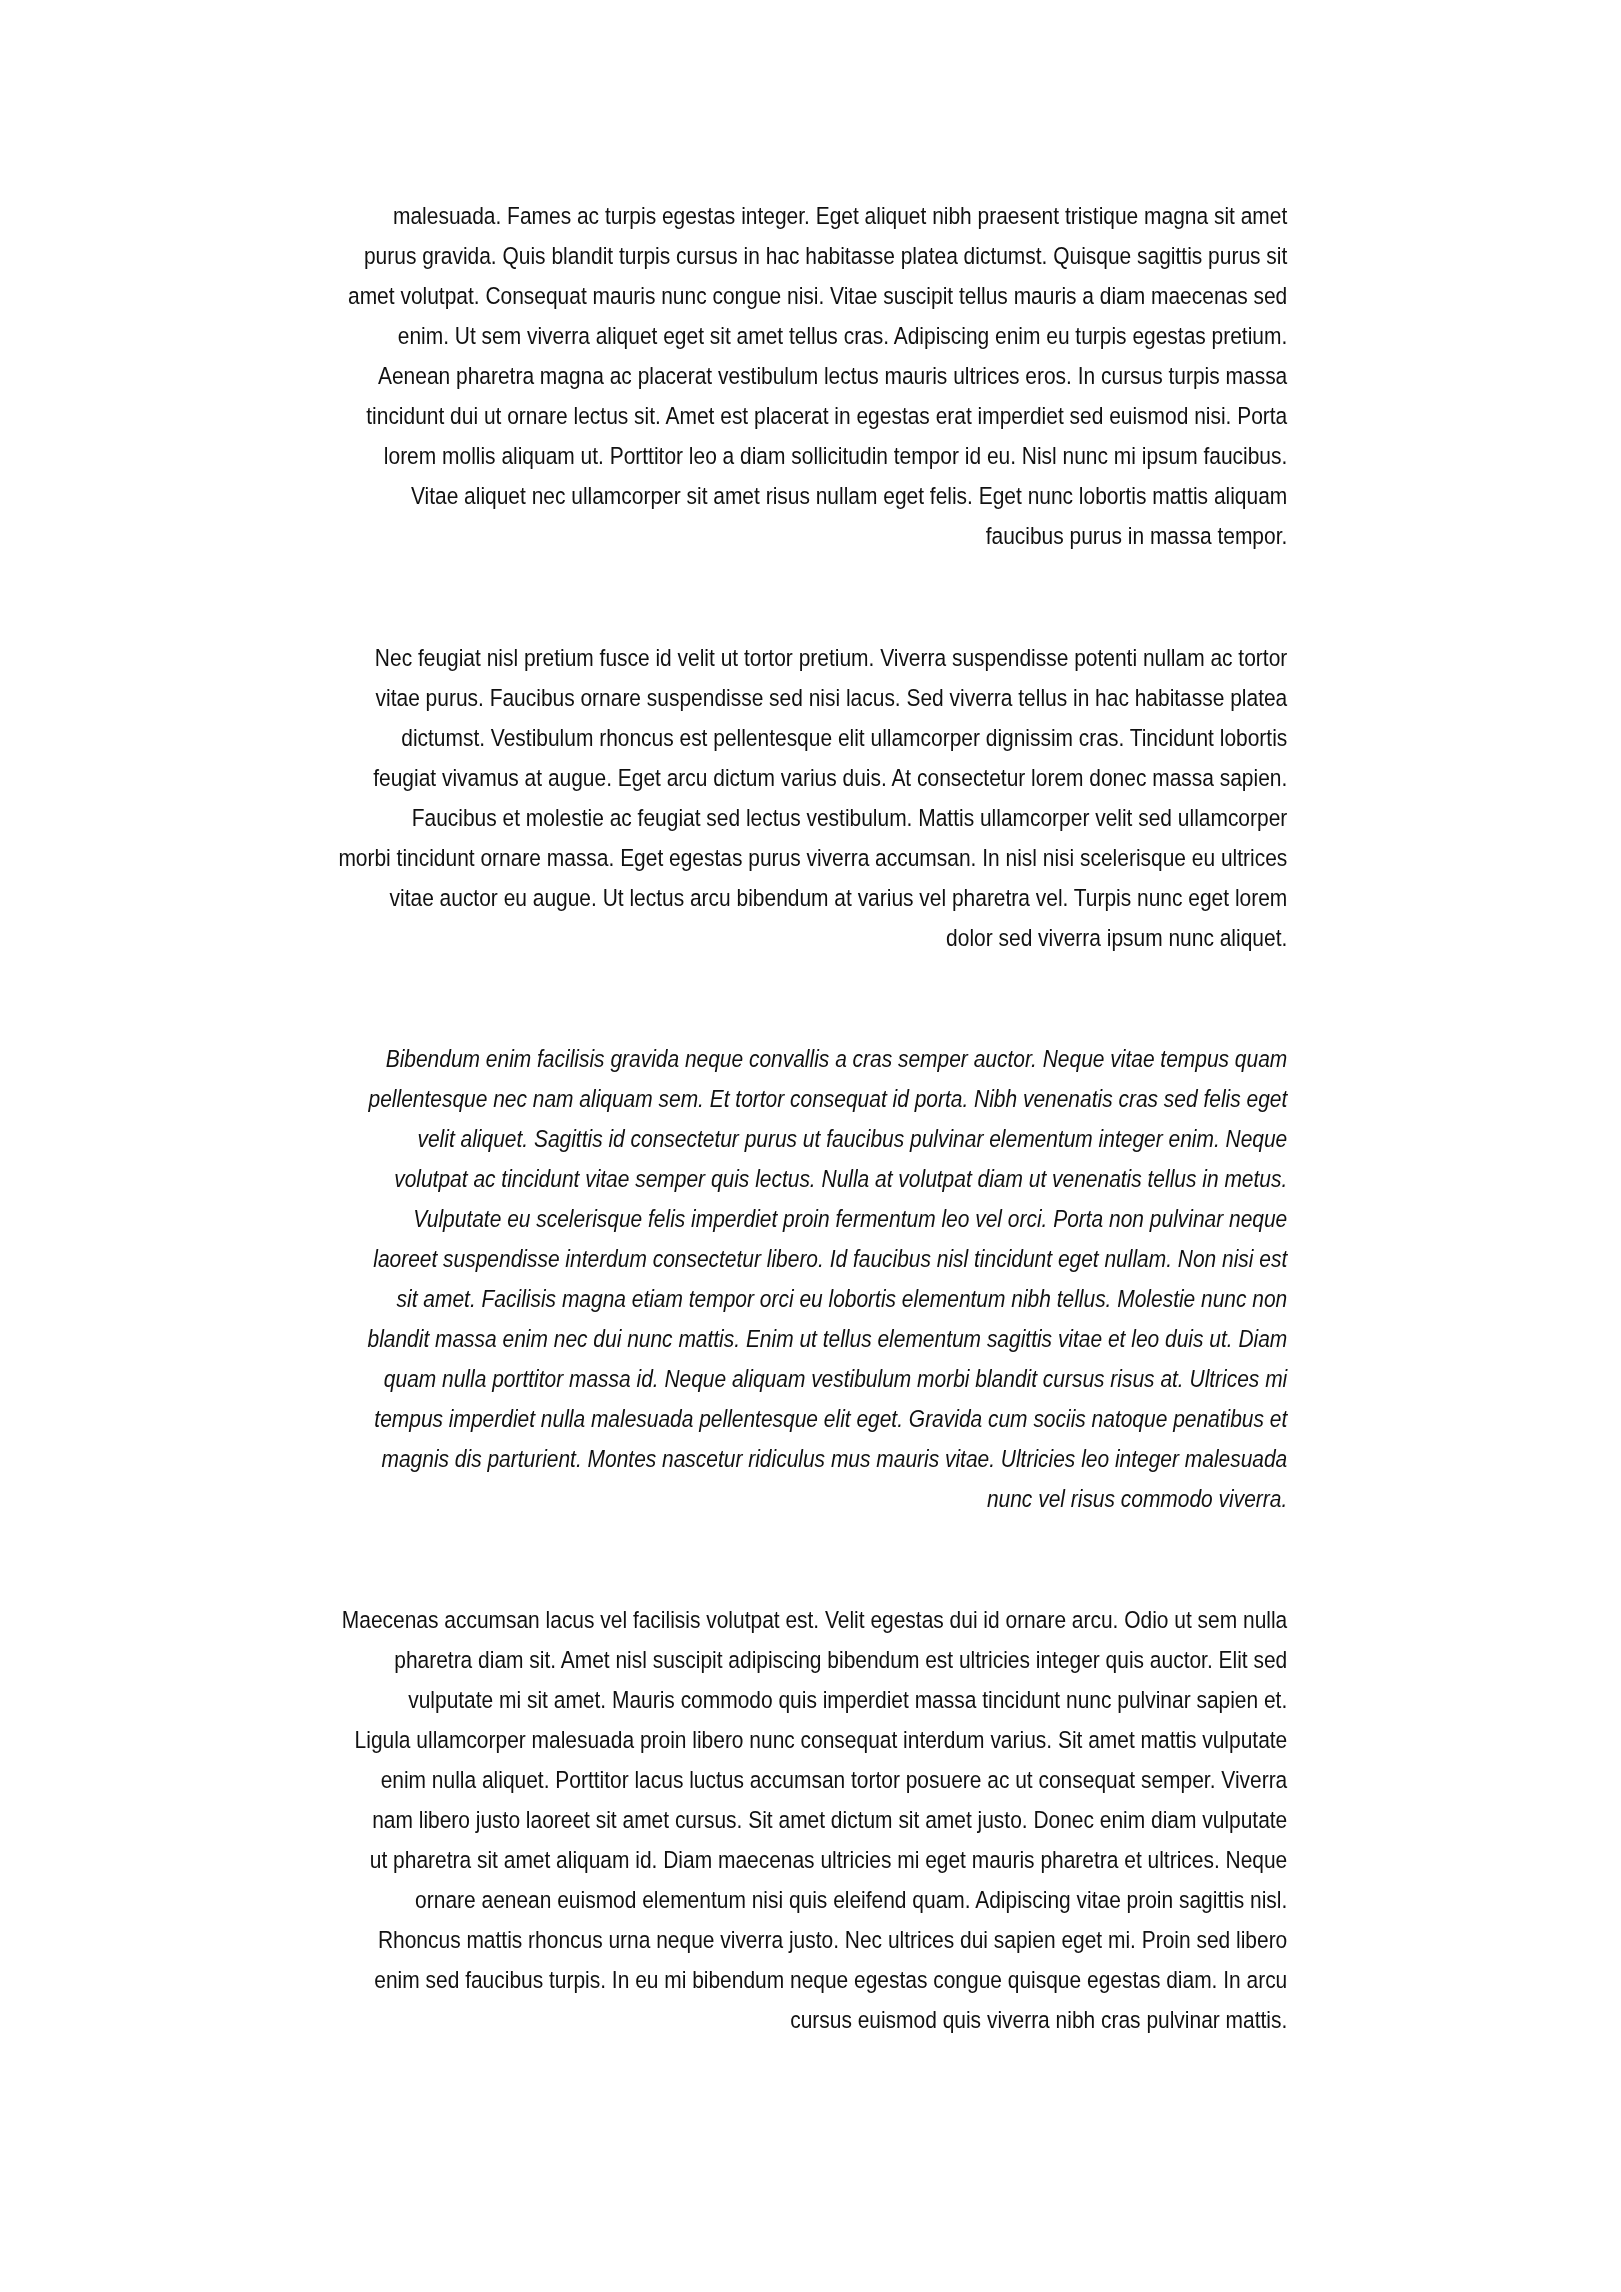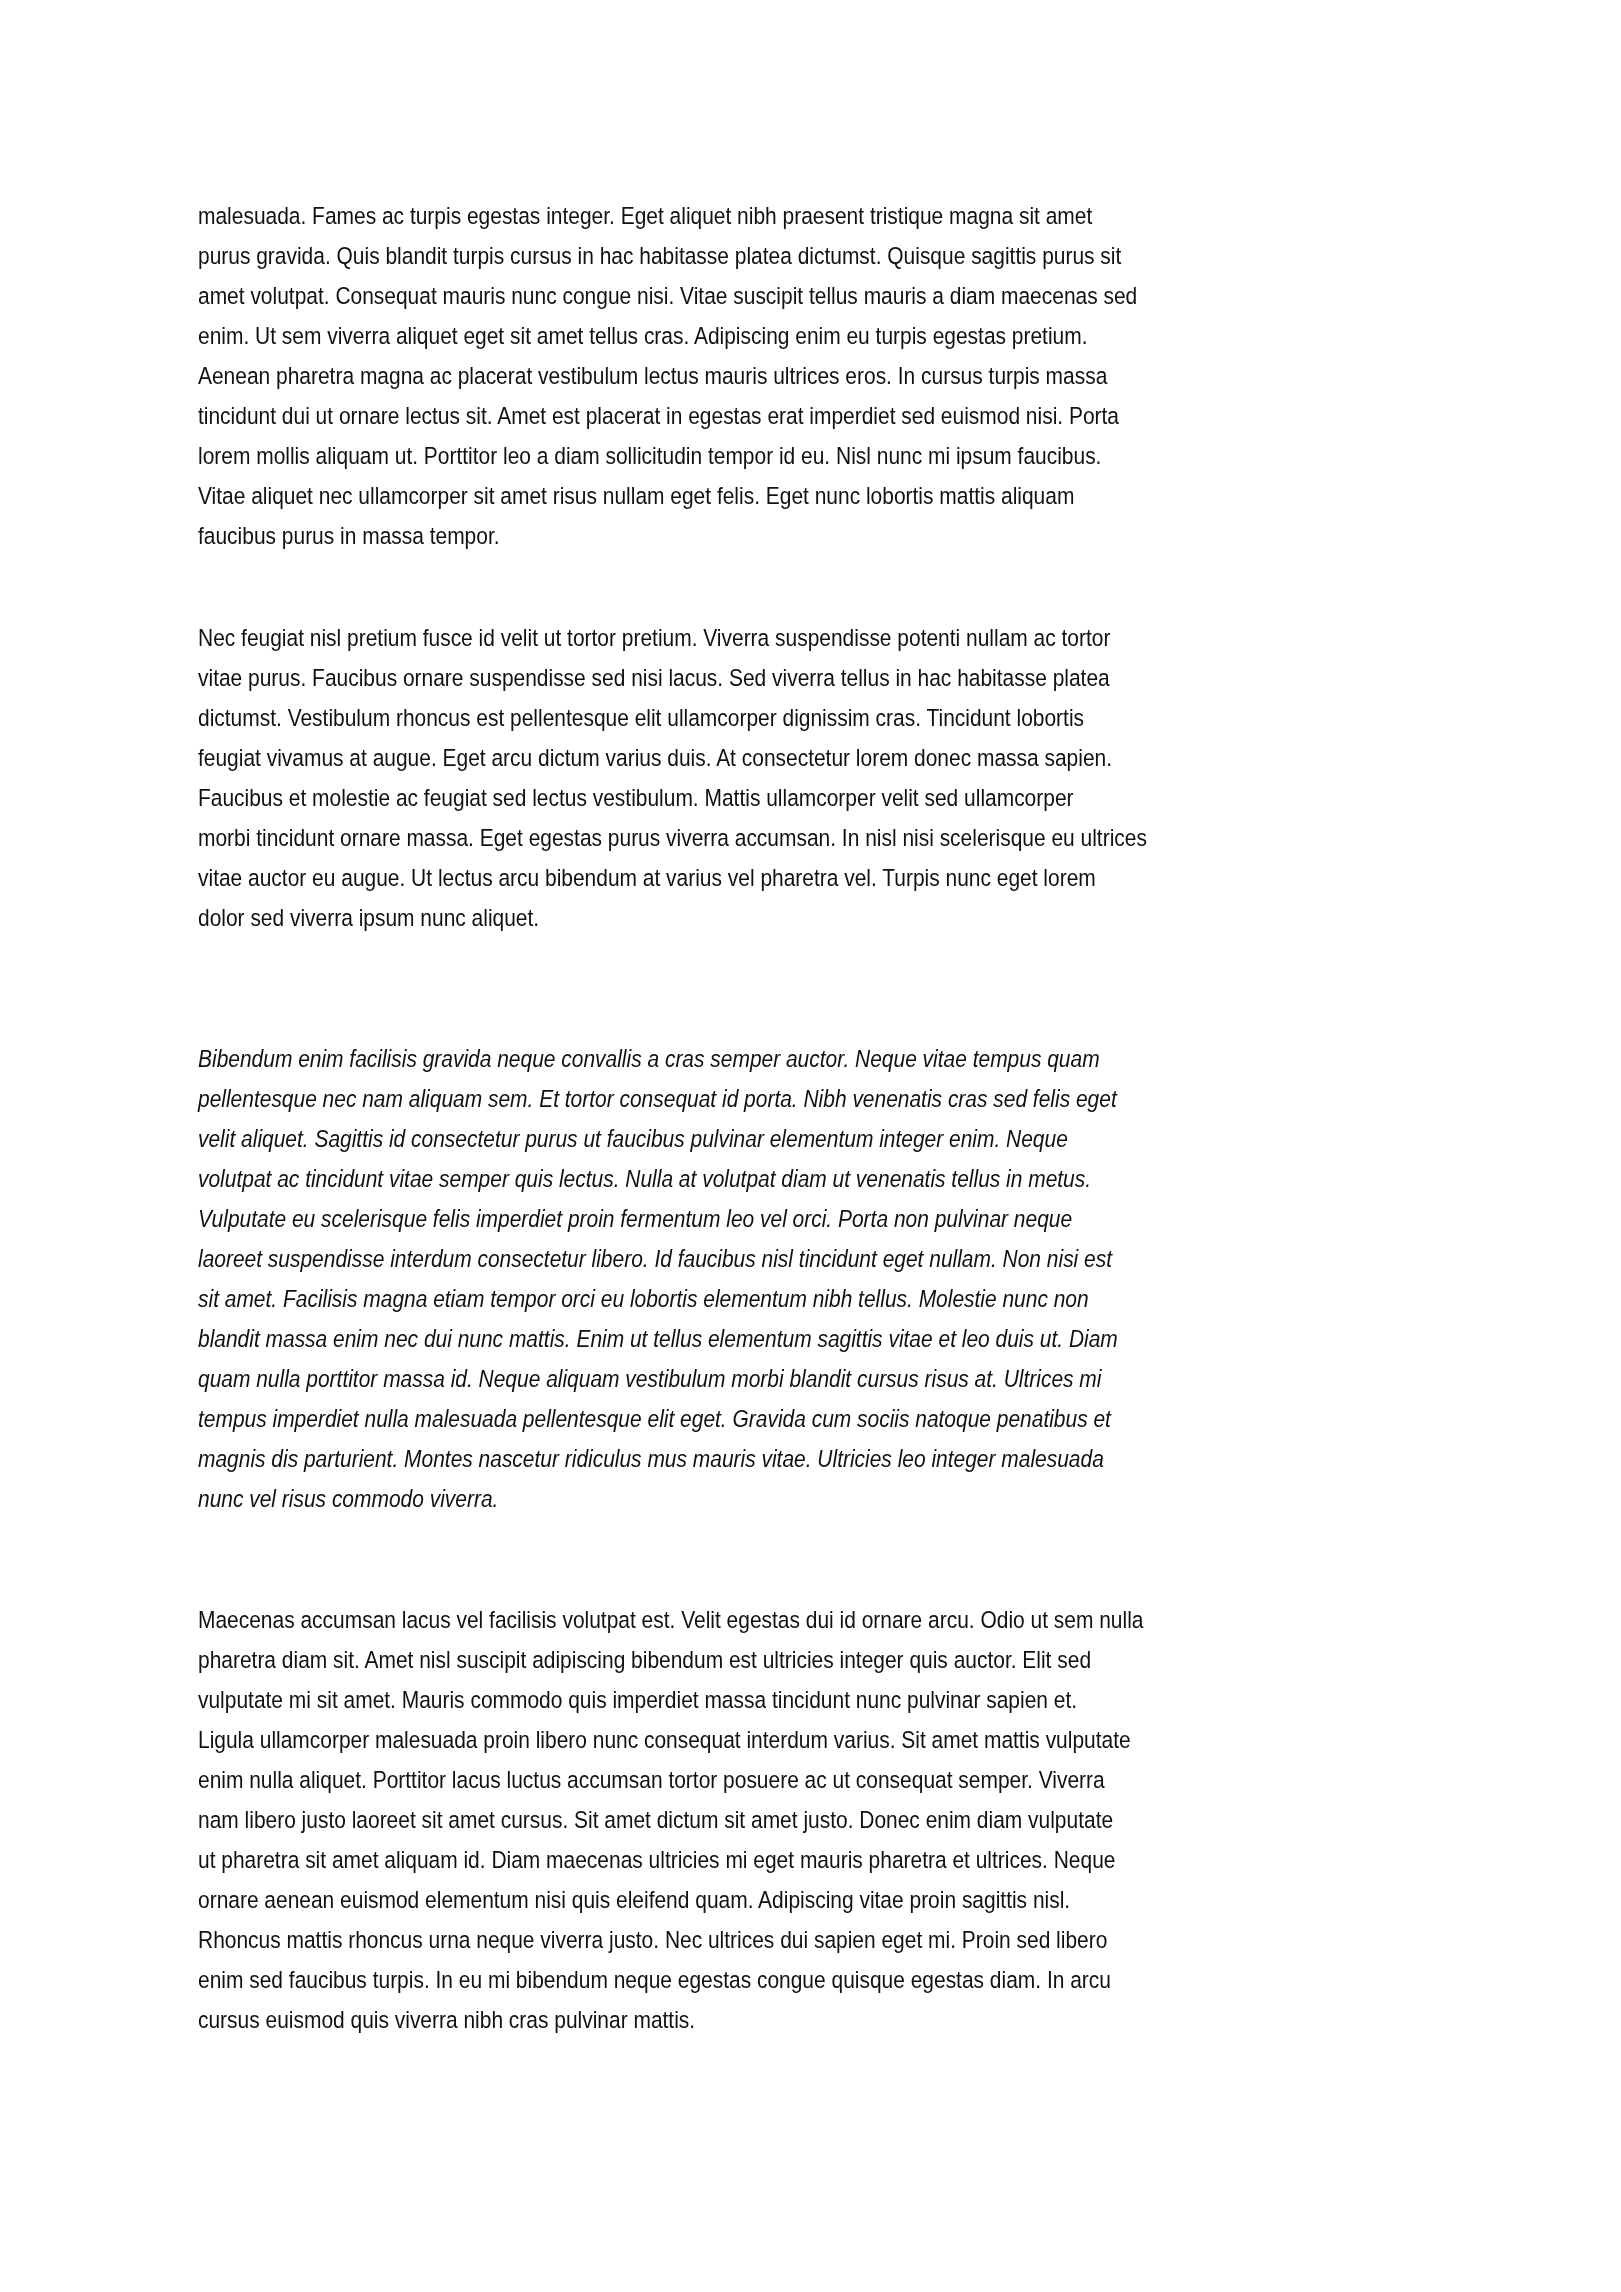--- a/index.html
+++ b/index.html
@@ -1,17 +1,17 @@
 <!DOCTYPE html>
 <html><head>
 <meta charset="utf-8">
 <style>
   html, body { margin: 0; padding: 0; background: #ffffff; }
   body { width: 1621px; height: 2293px; position: relative; overflow: hidden; }
-  .page { position: absolute; left: 0; top: 0; width: 1621px; height: 1922px; background: #fff; }
+  .page { position: absolute; left: 0; top: 0; width: 1621px; height: 1922px; background: #fff; text-align: right; }
   .para { position: absolute; left: 198px; width: 1274px; }
   .line {
     display: block;
     height: 40px;
     line-height: 40px;
     font-family: "Liberation Sans", sans-serif;
     font-size: 24.5px;
     color: #111111;
     white-space: nowrap;
     transform-origin: left center;
@@ -28,21 +28,21 @@
     <span class="line">purus gravida. Quis blandit turpis cursus in hac habitasse platea dictumst. Quisque sagittis purus sit</span>
     <span class="line">amet volutpat. Consequat mauris nunc congue nisi. Vitae suscipit tellus mauris a diam maecenas sed</span>
     <span class="line">enim. Ut sem viverra aliquet eget sit amet tellus cras. Adipiscing enim eu turpis egestas pretium.</span>
     <span class="line">Aenean pharetra magna ac placerat vestibulum lectus mauris ultrices eros. In cursus turpis massa</span>
     <span class="line">tincidunt dui ut ornare lectus sit. Amet est placerat in egestas erat imperdiet sed euismod nisi. Porta</span>
     <span class="line">lorem mollis aliquam ut. Porttitor leo a diam sollicitudin tempor id eu. Nisl nunc mi ipsum faucibus.</span>
     <span class="line">Vitae aliquet nec ullamcorper sit amet risus nullam eget felis. Eget nunc lobortis mattis aliquam</span>
     <span class="line">faucibus purus in massa tempor.</span>
   </div>
 
-  <div class="para" style="top:618px;">
+  <div class="para" style="top:638px;">
     <span class="line">Nec feugiat nisl pretium fusce id velit ut tortor pretium. Viverra suspendisse potenti nullam ac tortor</span>
     <span class="line">vitae purus. Faucibus ornare suspendisse sed nisi lacus. Sed viverra tellus in hac habitasse platea</span>
     <span class="line">dictumst. Vestibulum rhoncus est pellentesque elit ullamcorper dignissim cras. Tincidunt lobortis</span>
     <span class="line">feugiat vivamus at augue. Eget arcu dictum varius duis. At consectetur lorem donec massa sapien.</span>
     <span class="line">Faucibus et molestie ac feugiat sed lectus vestibulum. Mattis ullamcorper velit sed ullamcorper</span>
     <span class="line">morbi tincidunt ornare massa. Eget egestas purus viverra accumsan. In nisl nisi scelerisque eu ultrices</span>
     <span class="line">vitae auctor eu augue. Ut lectus arcu bibendum at varius vel pharetra vel. Turpis nunc eget lorem</span>
     <span class="line">dolor sed viverra ipsum nunc aliquet.</span>
   </div>
 

